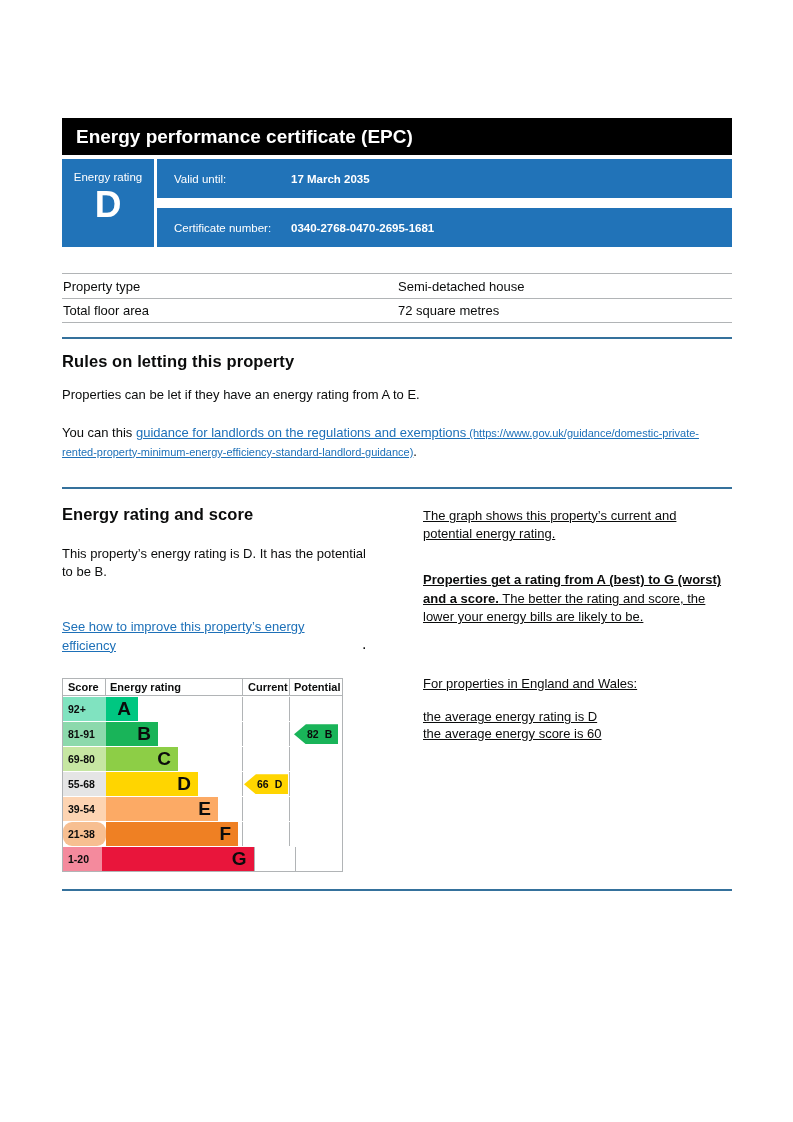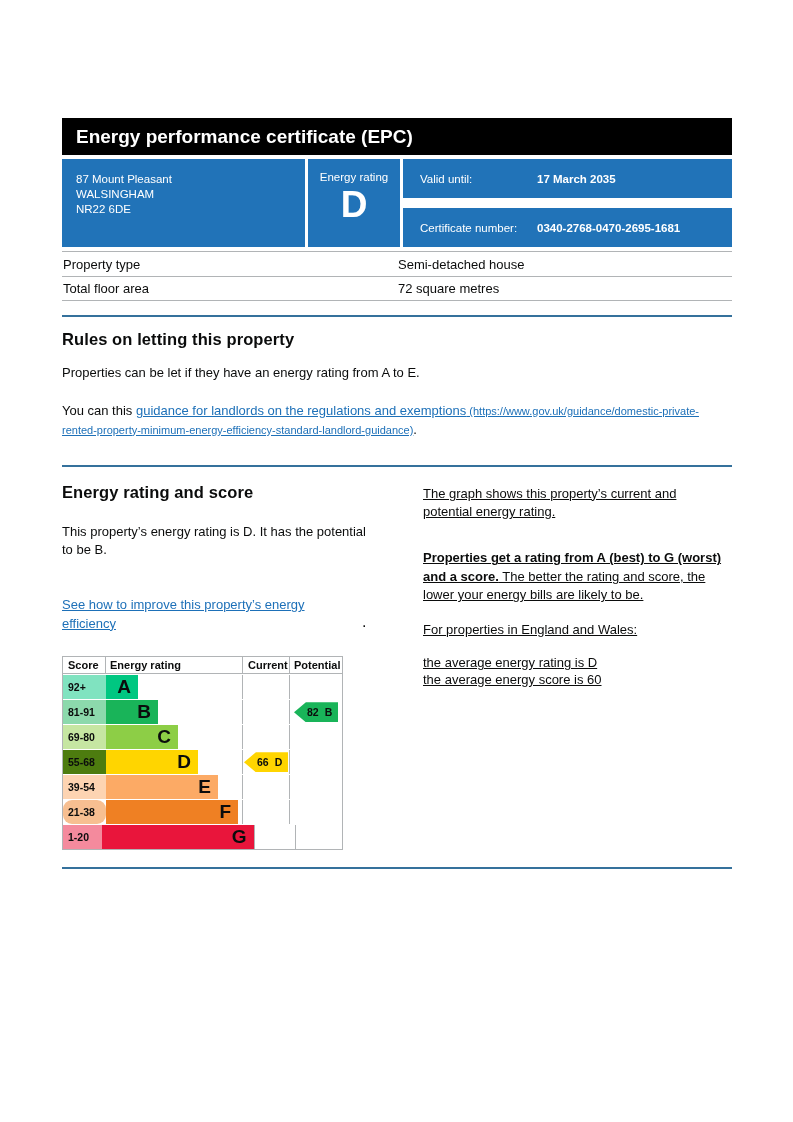--- a/index.html
+++ b/index.html
@@ -30,21 +30,21 @@
     width: 92px; display: flex; flex-direction: column; align-items: center;
     padding-top: 12px; font-size: 11.5px;
   }
   .rating-cell .big-letter { font-size: 37px; font-weight: bold; line-height: 1.1; margin-top: 2px; }
   .meta-col { flex: 1; display: flex; flex-direction: column; gap: 10px; border-radius: 29px; }
   .meta-row { flex: 1; display: flex; align-items: center; padding-left: 17px; font-size: 11.5px; }
   .meta-row .meta-label { width: 117px; }
   .meta-row .meta-value { font-weight: bold; }
 
   
-  .facts { margin-top: 4px; }
+  .facts { margin-top: 26px; }
   .facts .frow {
     display: flex; height: 25px; align-items: center;
     border-top: 1px solid #b1b4b6; font-size: 13px;
   }
   .facts .frow:last-child { border-bottom: 1px solid #b1b4b6; }
   .facts .flabel { width: 336px; padding-left: 1px; }
   .facts .fvalue { flex: 1; }
 
   .divider { border: none; border-top: 2px solid #35719c; margin: 0; }
   .div-1 { margin-top: 14px; }
@@ -62,21 +62,21 @@
 
   
   .rating-section { display: flex; margin-top: 16px; }
   .col-left { width: 361px; }
   .col-right { width: 309px; text-decoration: underline; }
   .col-left .intro { font-size: 13px; line-height: 1.42; margin-top: 21px; max-width: 310px; }
   .improve-link { display: inline-block; font-size: 13px; line-height: 1.42; margin-top: 37px; max-width: 300px; }
   .col-right p { font-size: 13px; line-height: 1.42; }
   .p-graph { margin-top: 2px; max-width: 300px; }
   .p-bold-lead { margin-top: 28px; }
-  .p-for { margin-top: 16px; }
+  .p-for { margin-top: 48px; }
   .avg-lines { margin-top: 16px; font-size: 13px; line-height: 1.25; }
 
   
   .epc-chart { width: 281px; margin-top: 23px; border: 1px solid #b1b4b6; background: #fff; }
   .chart-header { display: flex; height: 17px; border-bottom: 1px solid #b1b4b6; font-size: 11px; font-weight: bold; align-items: center; }
   .h-score { width: 43px; padding-left: 5px; border-right: 1px solid #b1b4b6; height: 100%; display: flex; align-items: center; }
   .h-rating { flex: 1; padding-left: 4px; }
   .h-current { width: 47px; border-left: 1px solid #b1b4b6; height: 100%; display: flex; align-items: center; padding-left: 5px; }
   .h-potential { width: 53px; border-left: 1px solid #b1b4b6; height: 100%; display: flex; align-items: center; padding-left: 4px; }
 
@@ -98,25 +98,20 @@
 <body>
 
 <div class="page">
   <div class="content">
 
     <div class="title-bar">
       <span>Energy performance certificate (EPC)</span>
     </div>
 
     <div class="summary-box">
-      <div class="cell addr-cell">
-        <div>87 Mount Pleasant</div>
-        <div>WALSINGHAM</div>
-        <div>NR22 6DE</div>
-      </div>
       <div class="cell rating-cell">
         <div>Energy rating</div>
         <div class="big-letter">D</div>
       </div>
       <div class="meta-col">
         <div class="cell meta-row">
           <span class="meta-label">Valid until:</span>
           <span class="meta-value">17 March 2035</span>
         </div>
         <div class="cell meta-row">
@@ -192,21 +187,21 @@
                 <div class="c-score" style="background: rgb(198, 230, 162);">69-80</div>
                 <div class="c-band">
                   <div class="c-bar" style="width: 72px; background: rgb(141, 206, 70);">
                     <span class="c-letter">C</span>
                   </div>
                 </div>
                 <div class="c-current"></div>
                 <div class="c-potential"></div>
               </div>
               <div class="chart-row">
-                <div class="c-score" style="background: #4d7c0f;">55-68</div>
+                <div class="c-score" style="background: #e5e5e5;">55-68</div>
                 <div class="c-band">
                   <div class="c-bar" style="width: 92px; background: rgb(255, 213, 0);">
                     <span class="c-letter">D</span>
                   </div>
                 </div>
                 <div class="c-current">
                   <div class="arrow" style="background: rgb(255, 213, 0);">
                     <span>66</span>
                     <span>D</span>
                   </div>

